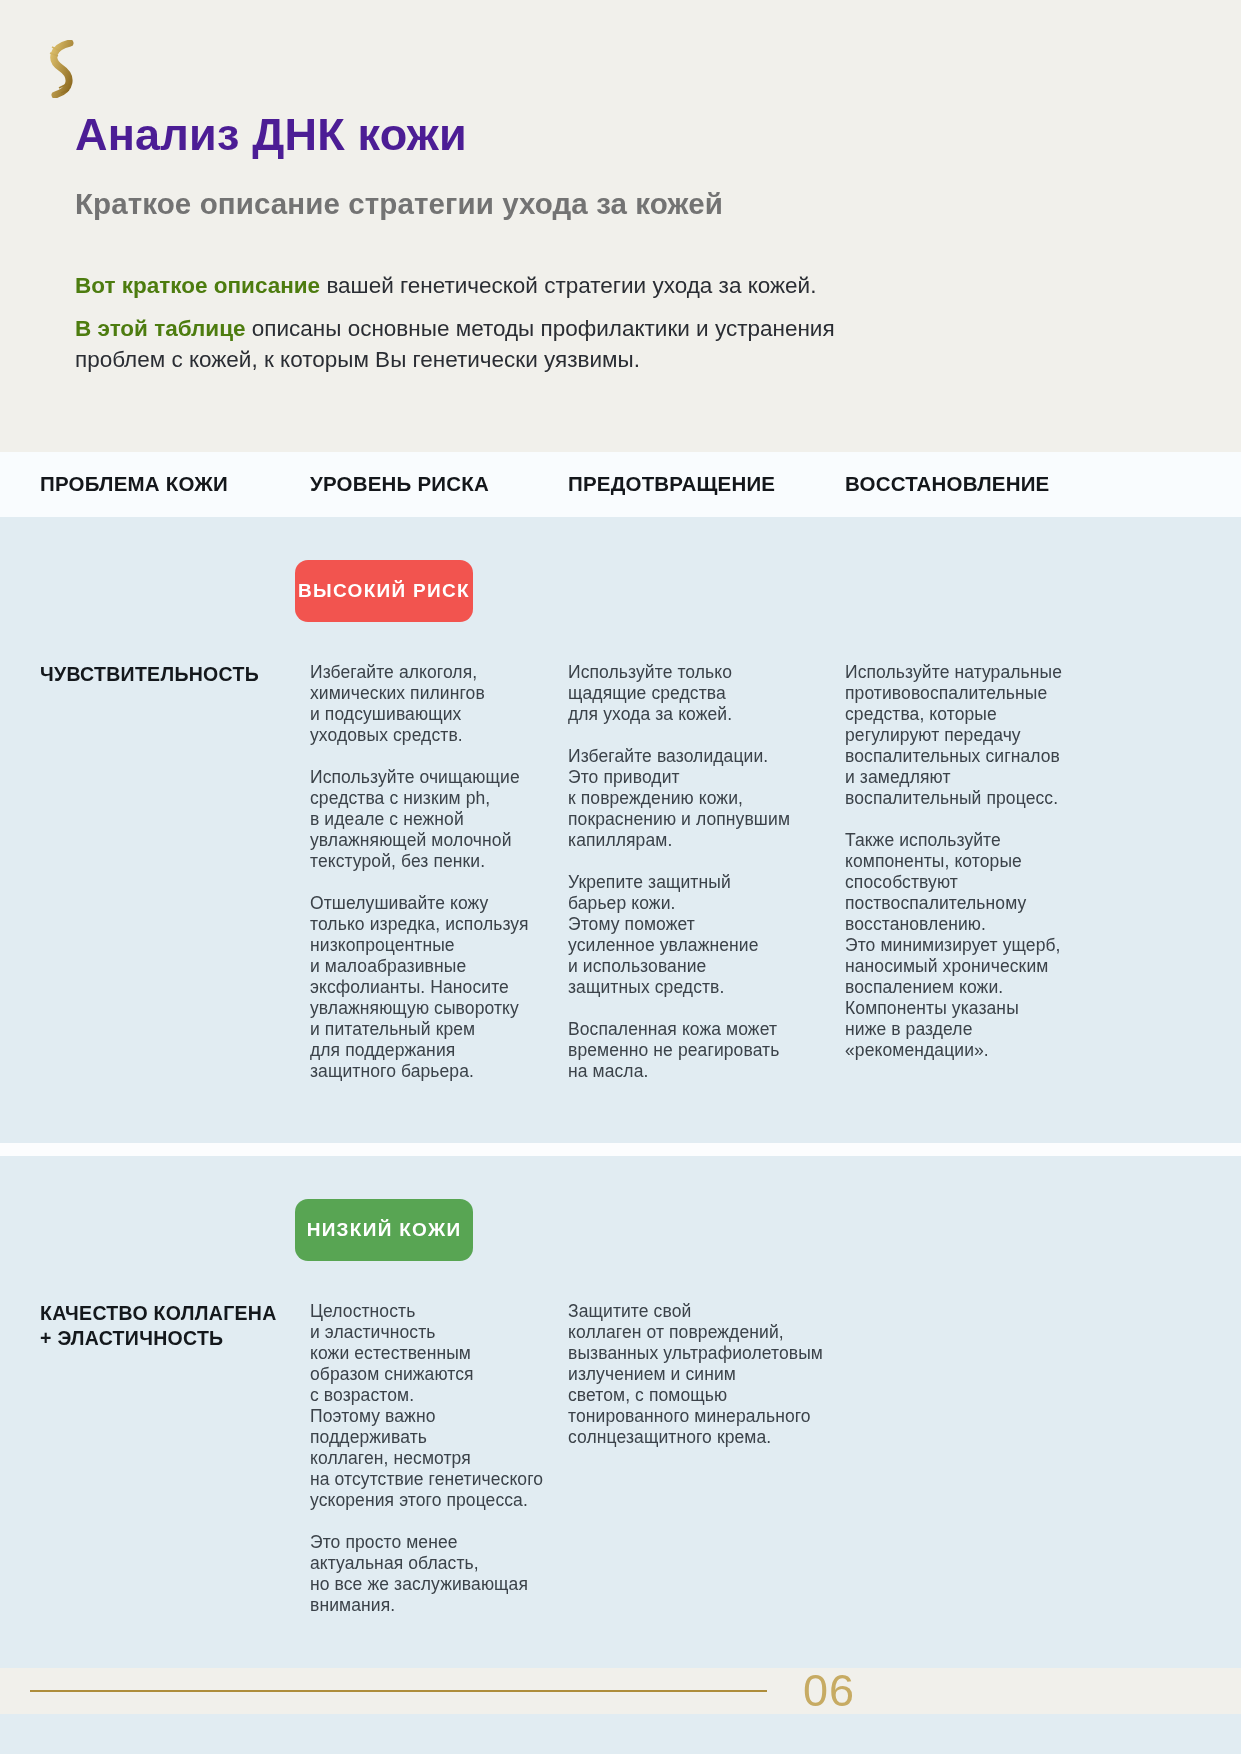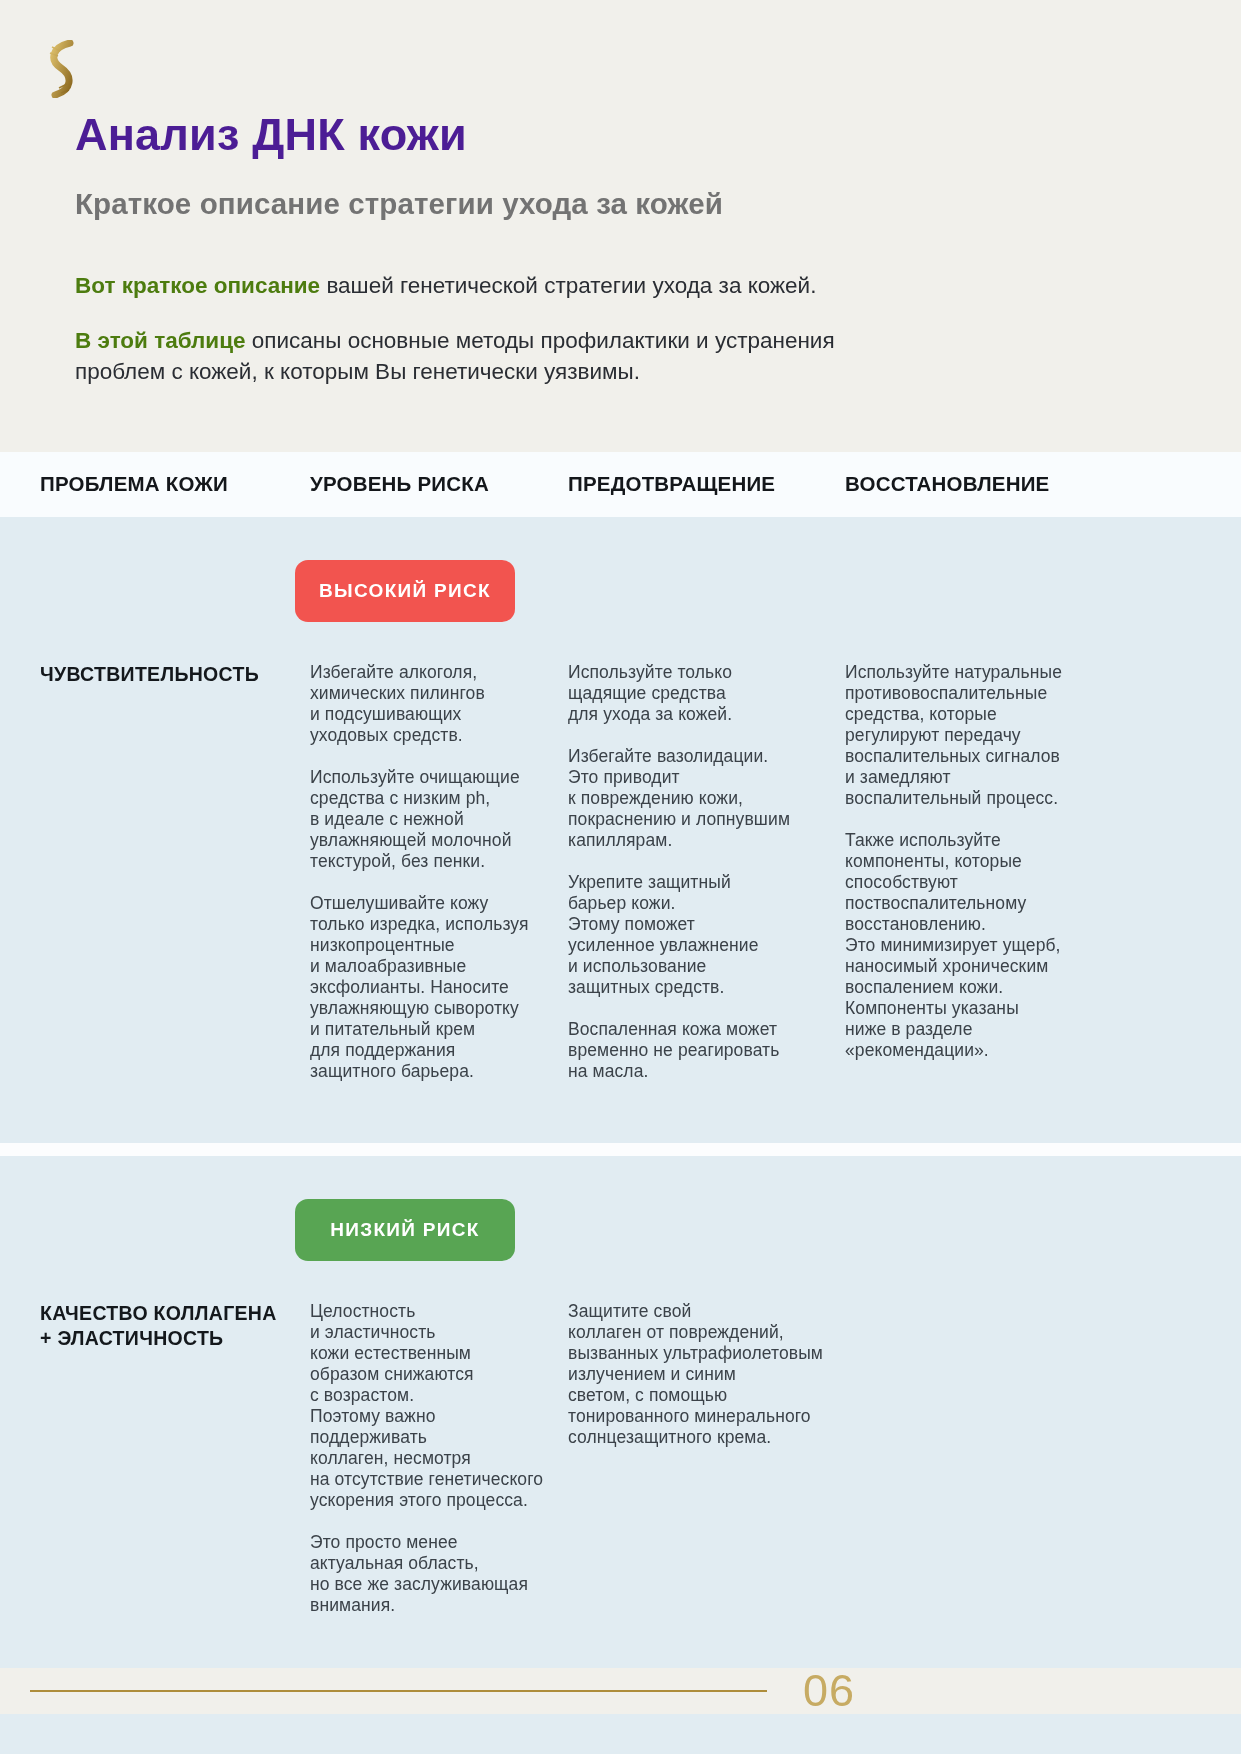--- a/index.html
+++ b/index.html
@@ -22,37 +22,37 @@
     font-size:29.5px;line-height:36px;font-weight:bold;
     color:#737373;letter-spacing:0.1px;
   }
   .intro{
     margin:0 60px 0 75px;
     font-size:22.5px;line-height:31px;color:#2a2d33;
     white-space:pre-line;
   }
   .intro b{color:#4d7c0f;}
   .intro.first{margin-top:48px;}
-  .intro.second{margin-top:24px;}
+  .intro.second{margin-top:12px;}
   
   .cols{display:grid;grid-template-columns:270px 258px 277px 265px;padding-left:40px;}
   .thead{
     height:65px;box-sizing:border-box;background:#F9FCFE;
     padding-top:20px;
   }
   .th{
     font-size:20.5px;font-weight:bold;color:#14171b;
     letter-spacing:0.2px;white-space:nowrap;
   }
   .section{background:#E1ECF2;box-sizing:border-box;padding-top:43px;overflow:hidden;}
   .sec1{height:626px;}
   .gap{height:13px;background:#FCFDFE;}
   .sec2{height:512px;}
   .badge{
-    width:220px;height:62px;margin-left:295px;
+    width:178px;height:62px;margin-left:295px;
     border-radius:13px;
     display:flex;align-items:center;justify-content:center;
     color:#ffffff;font-weight:bold;font-size:19px;letter-spacing:1.3px;
     white-space:nowrap;
   }
   .row{margin-top:40px;}
   .problem{
     font-size:19.5px;line-height:25px;font-weight:bold;
     color:#14181c;letter-spacing:0.3px;white-space:pre;
   }
@@ -159,21 +159,21 @@
 воспалением кожи.
 Компоненты указаны
 ниже в разделе
 «рекомендации».</div>
   </div>
 </div>
 
 <div class="gap"></div>
 
 <div class="section sec2">
-  <div class="badge" style="background-color: rgb(88, 165, 83);">НИЗКИЙ РИСК</div>
+  <div class="badge" style="background-color: rgb(88, 165, 83);">НИЗКИЙ КОЖИ</div>
   <div class="row cols">
     <div class="problem">КАЧЕСТВО КОЛЛАГЕНА
 + ЭЛАСТИЧНОСТЬ</div>
     <div class="cell">Целостность
 и эластичность
 кожи естественным
 образом снижаются
 с возрастом.
 Поэтому важно
 поддерживать

